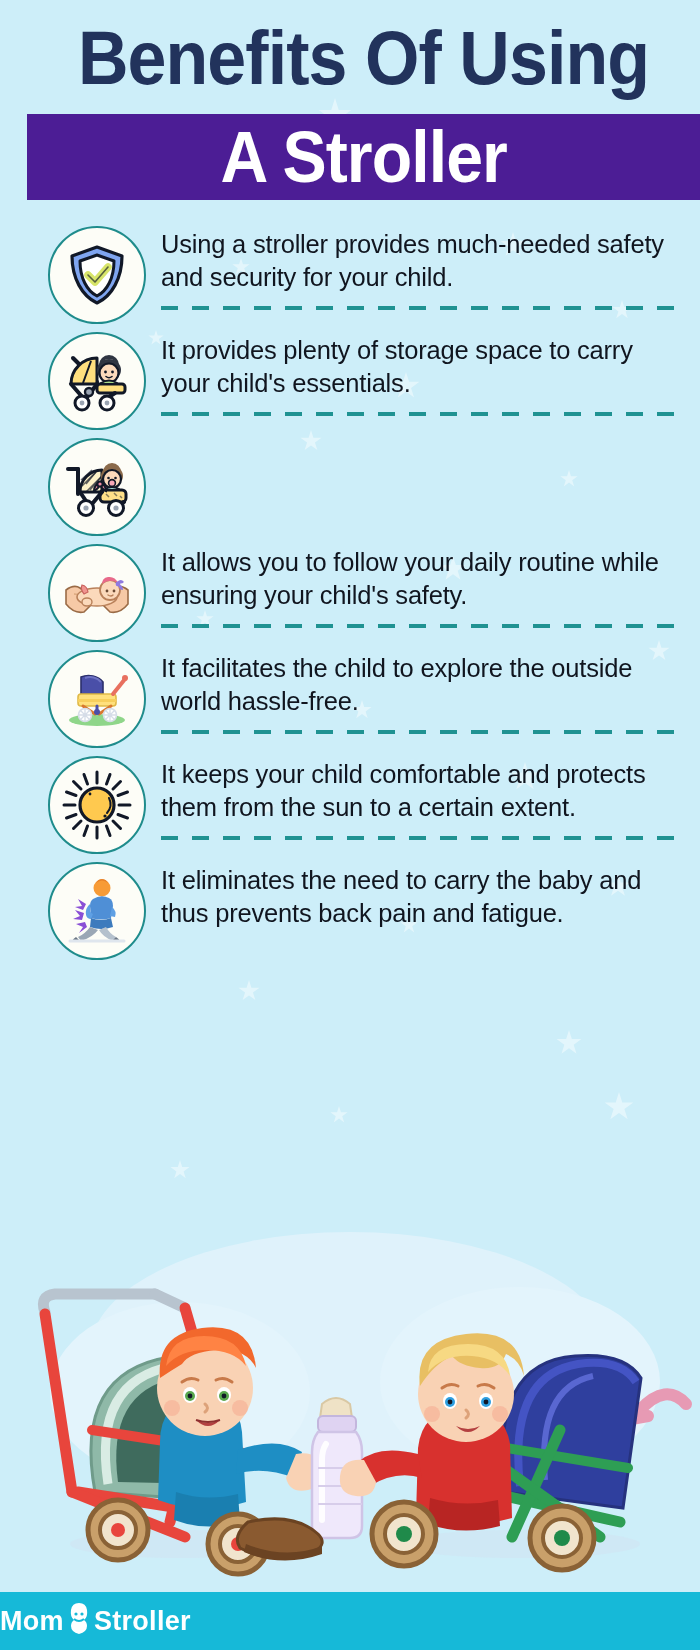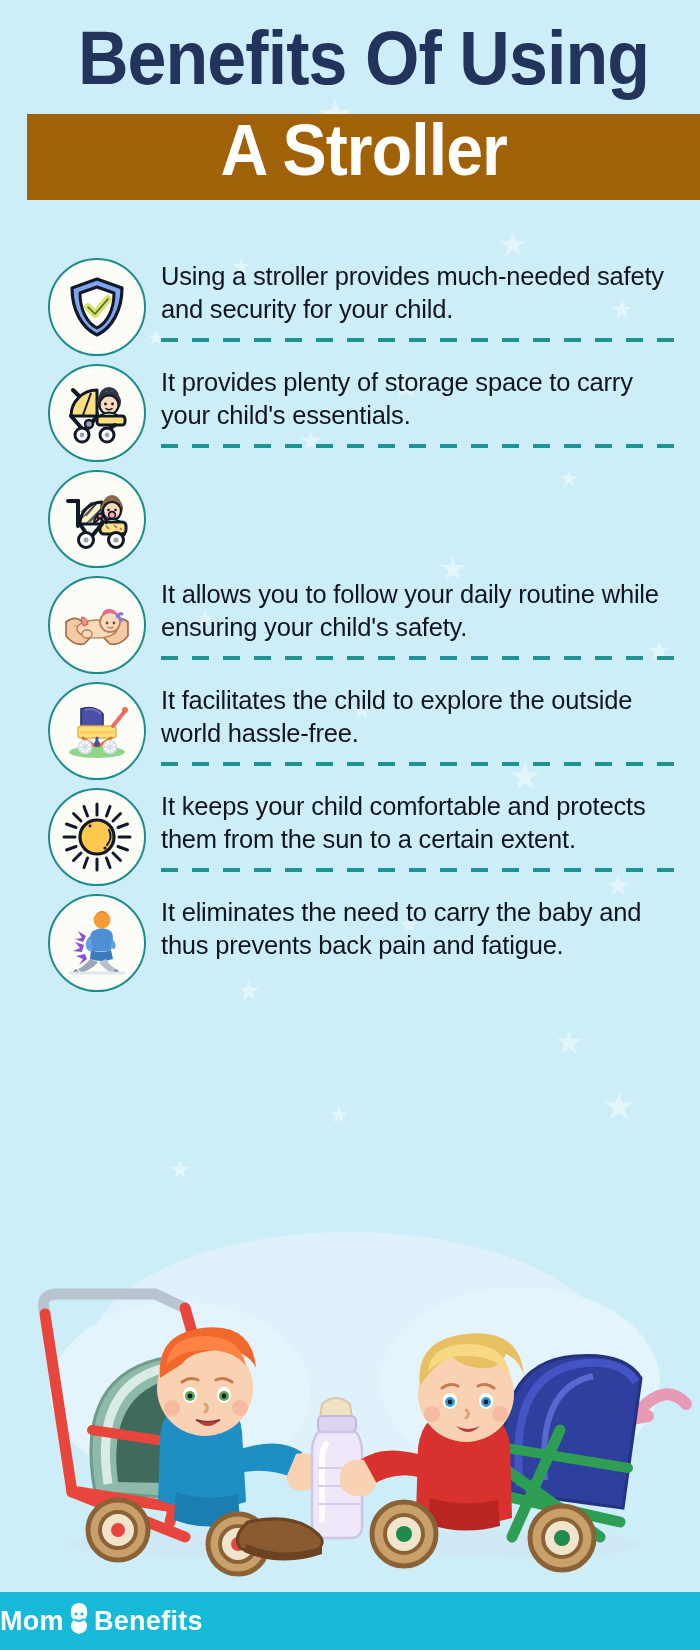--- a/index.html
+++ b/index.html
@@ -45,43 +45,43 @@
     color: #22335c;
     font-family: "Liberation Sans Narrow", "Liberation Sans", sans-serif;
     font-weight: bold;
     font-size: 76px;
     line-height: 88px;
     letter-spacing: -1px;
     transform: scaleX(.92);
     white-space: nowrap;
   }
   .pink-band {
-    background: #a16207;
+    background: #4c1d95;
     height: 86px;
     display: flex;
+    align-items: center;
     justify-content: center;
     margin-top: 12px;
   }
   .title-line2 {
     color: #ffffff;
     font-family: "Liberation Sans Narrow", "Liberation Sans", sans-serif;
     font-weight: bold;
     font-size: 72px;
     line-height: 72px;
     letter-spacing: -1px;
     transform: scaleX(.92);
     white-space: nowrap;
   }
 
   
   .benefits {
     position: relative;
     z-index: 2;
     padding: 22px 18px 0 18px;
-    margin-top: 32px;
   }
   .benefit {
     display: flex;
     align-items: flex-start;
     min-height: 106px;
   }
   .icon-wrap {
     flex: 0 0 104px;
     display: flex;
     justify-content: center;
@@ -518,17 +518,17 @@
     <div class="brand">
       <span>Mom</span>
       <span class="brand-mark">
         <svg viewBox="0 0 26 34" width="26" height="34">
           <path d="M13 2 q7 0 8 7 q1 7 -3 10 q3 2 3 6 q0 6 -8 8 q-8 -2 -8 -8 q0 -4 3 -6 q-4 -3 -3 -10 q1 -7 8 -7 z" fill="#ffffff"></path>
           <path d="M8 18 q5 4 10 0" fill="none" stroke="#16b9d8" stroke-width="2"></path>
           <circle cx="10" cy="13" r="1.6" fill="#16b9d8"></circle>
           <circle cx="16" cy="13" r="1.6" fill="#16b9d8"></circle>
         </svg>
       </span>
-      <span>Benefits</span>
+      <span>Stroller</span>
     </div>
   </div>
 
 </div>
 
 </body></html>

